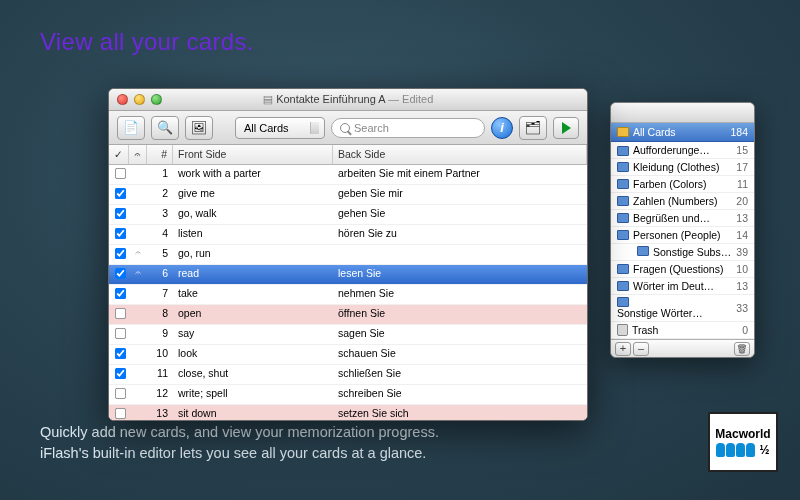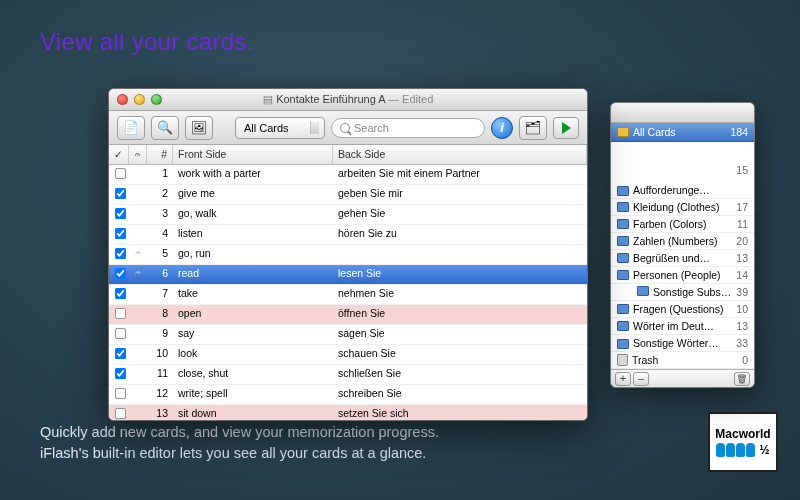--- a/index.html
+++ b/index.html
@@ -86,21 +86,21 @@
   <div class="side-body">
     <div class="side-header-row">
       <span style="display:flex;align-items:center;">
           <span class="icon"></span>
           <span>All Cards</span>
         </span>
       <span>184</span>
     </div>
     <div id="side-items">
         <div class="side-row">
-          <span style="display:flex;align-items:flex-end;min-width:0;margin-top:40px;">
+          <span style="display:flex;align-items:flex-end;min-width:0;">
             <span class="folder-icon"></span>
             <span class="lbl">Aufforderunge…</span>
           </span>
           <span class="cnt">15</span>
         </div>
         <div class="side-row">
           <span style="display:flex;align-items:center;min-width:0;">
             <span class="folder-icon"></span>
             <span class="lbl">Kleidung (Clothes)</span>
           </span>
@@ -149,21 +149,21 @@
           <span class="cnt">10</span>
         </div>
         <div class="side-row">
           <span style="display:flex;align-items:center;min-width:0;">
             <span class="folder-icon"></span>
             <span class="lbl">Wörter im Deut…</span>
           </span>
           <span class="cnt">13</span>
         </div>
         <div class="side-row">
-          <span style="display:flex;align-items:flex-end;min-width:0;">
+          <span style="display:flex;align-items:flex-start;min-width:0;flex-direction:column;">
             <span class="folder-icon"></span>
             <span class="lbl">Sonstige Wörter…</span>
           </span>
           <span class="cnt">33</span>
         </div>
       </div>
     <div class="side-row">
       <span style="display:flex;align-items:center;">
           <span class="trash-icon"></span>
           <span class="lbl">Trash</span>

